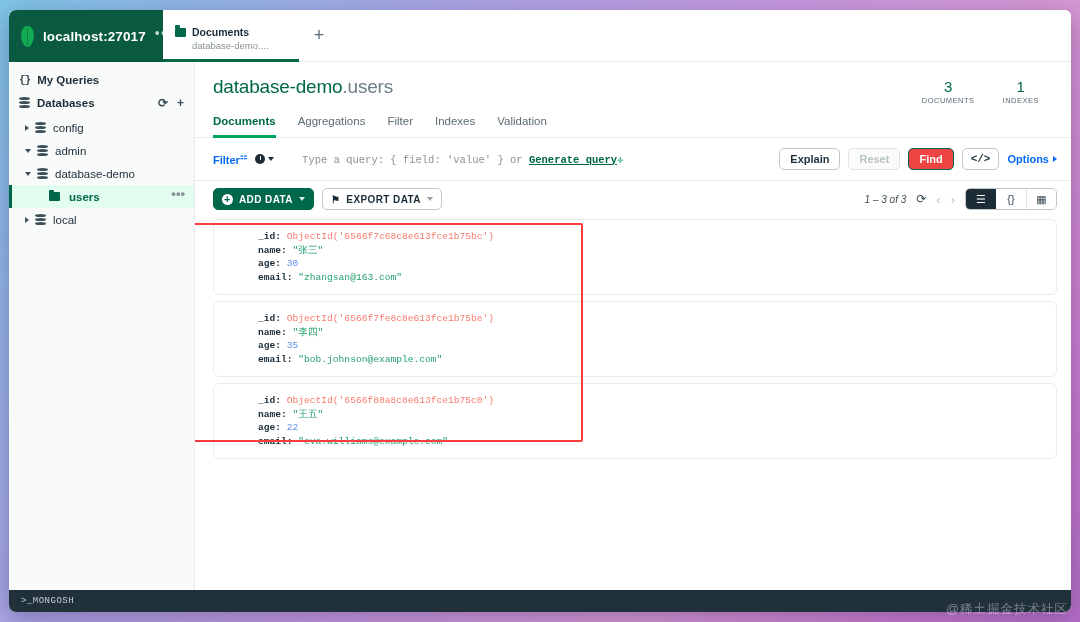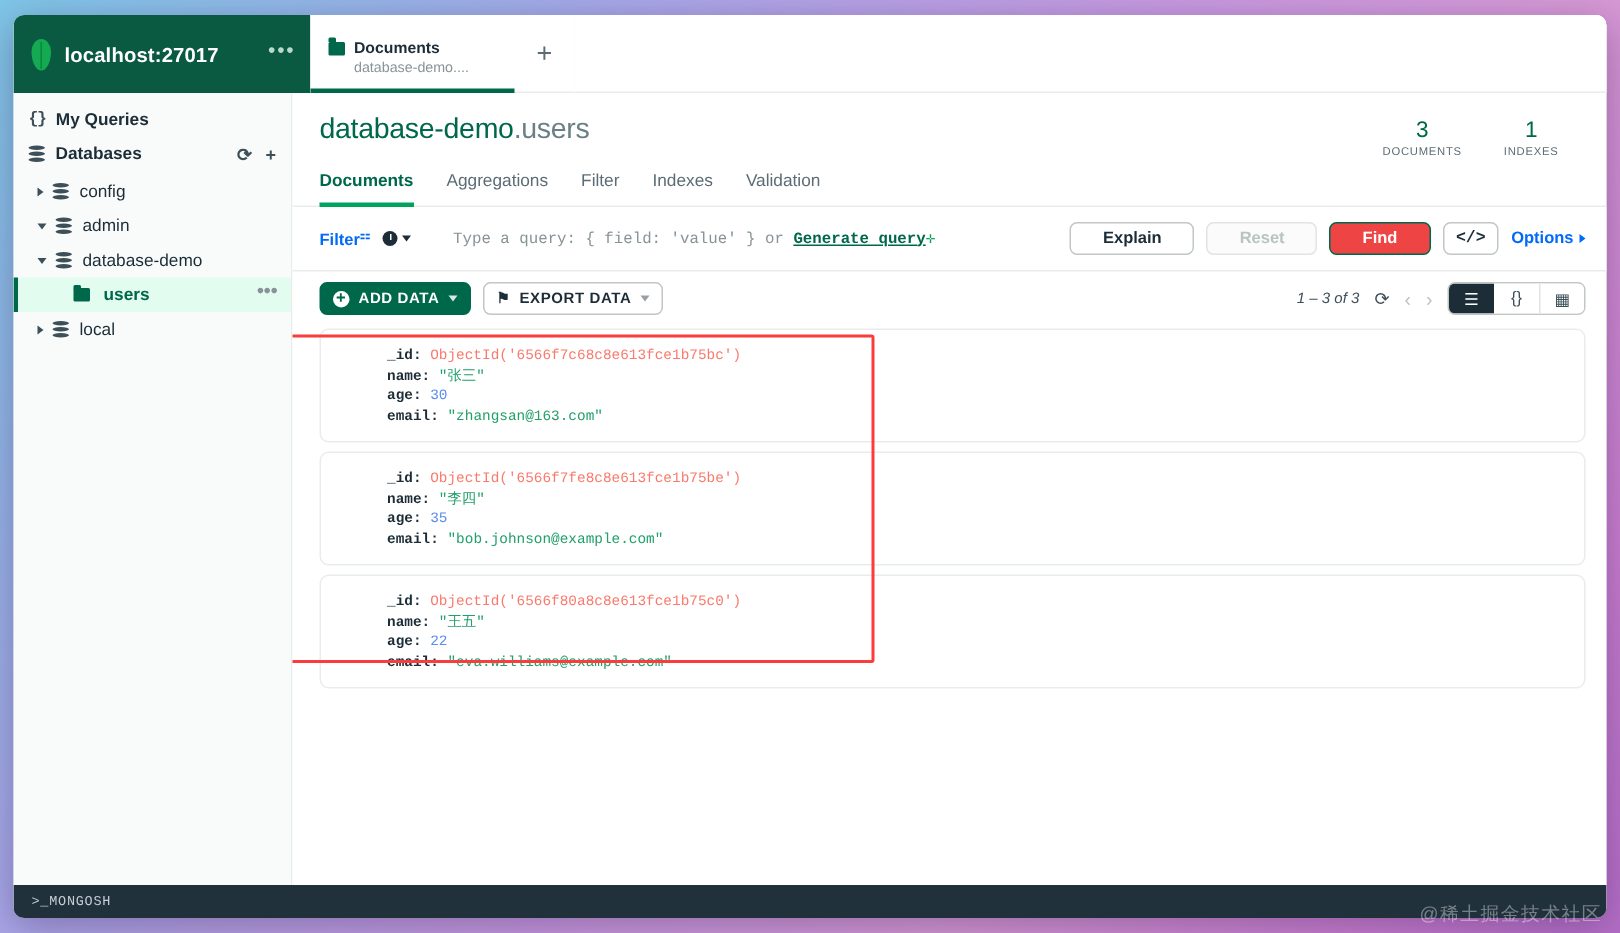--- a/index.html
+++ b/index.html
@@ -20,21 +20,21 @@
     border-radius: 7px;
     overflow: hidden;
     box-shadow: 0 6px 26px rgba(40,20,70,.35);
     display: flex; flex-direction: column;
   }
 
   
   .topbar { height: 52px; display: flex; background: #ffffff; flex: 0 0 auto; }
 
   .conn-chip {
-    width: 198px; background: #0a5a41;
+    width: 154px; background: #0a5a41;
     display: flex; align-items: center; padding: 0 10px 0 12px; gap: 9px;
   }
   .leaf {
     width: 13px; height: 21px; flex: 0 0 auto;
     background: #13aa52;
     border-radius: 50% 50% 50% 50% / 40% 40% 60% 60%;
     position: relative;
     transform: rotate(0deg);
   }
   .leaf::after {
@@ -168,21 +168,21 @@
     border-top: 4px solid #1c2d38;
   }
   .q-input {
     flex: 1; font-family: "Liberation Mono", monospace; font-size: 10.5px;
     color: #889397; padding-left: 20px; white-space: nowrap; overflow: hidden;
   }
   .q-input .gen { color: #00684a; font-weight: 700; text-decoration: underline; }
   .sparkle { color: #00a35c; font-weight: 700; }
 
   .qbtn {
-    height: 22px; padding: 0 21px; border-radius: 5px; border: 1px solid #c1c7c6;
+    height: 22px; padding: 0 10px; border-radius: 5px; border: 1px solid #c1c7c6;
     background: #fff; font-size: 11px; color: #1c2d38; font-weight: 700; cursor: pointer;
     display: flex; align-items: center; font-family: "Liberation Sans", sans-serif;
   }
   .qbtn.disabled { color: #b8c4c2; border-color: #e1e4e3; background: #fbfbfb; }
   .qbtn.primary { background: #ef4444; border-color: #00684a; color: #fff; text-align: center; }
   .qbtn.icon { padding: 0 8px; font-family: "Liberation Mono", monospace; font-size: 11px; }
   .opts { font-size: 11px; color: #016bf8; font-weight: 600; cursor: pointer; display: flex; align-items: center; gap: 4px; }
   .opts .tri { width: 0; height: 0; border-left: 4px solid #016bf8; border-top: 3.2px solid transparent; border-bottom: 3.2px solid transparent; }
 
   

